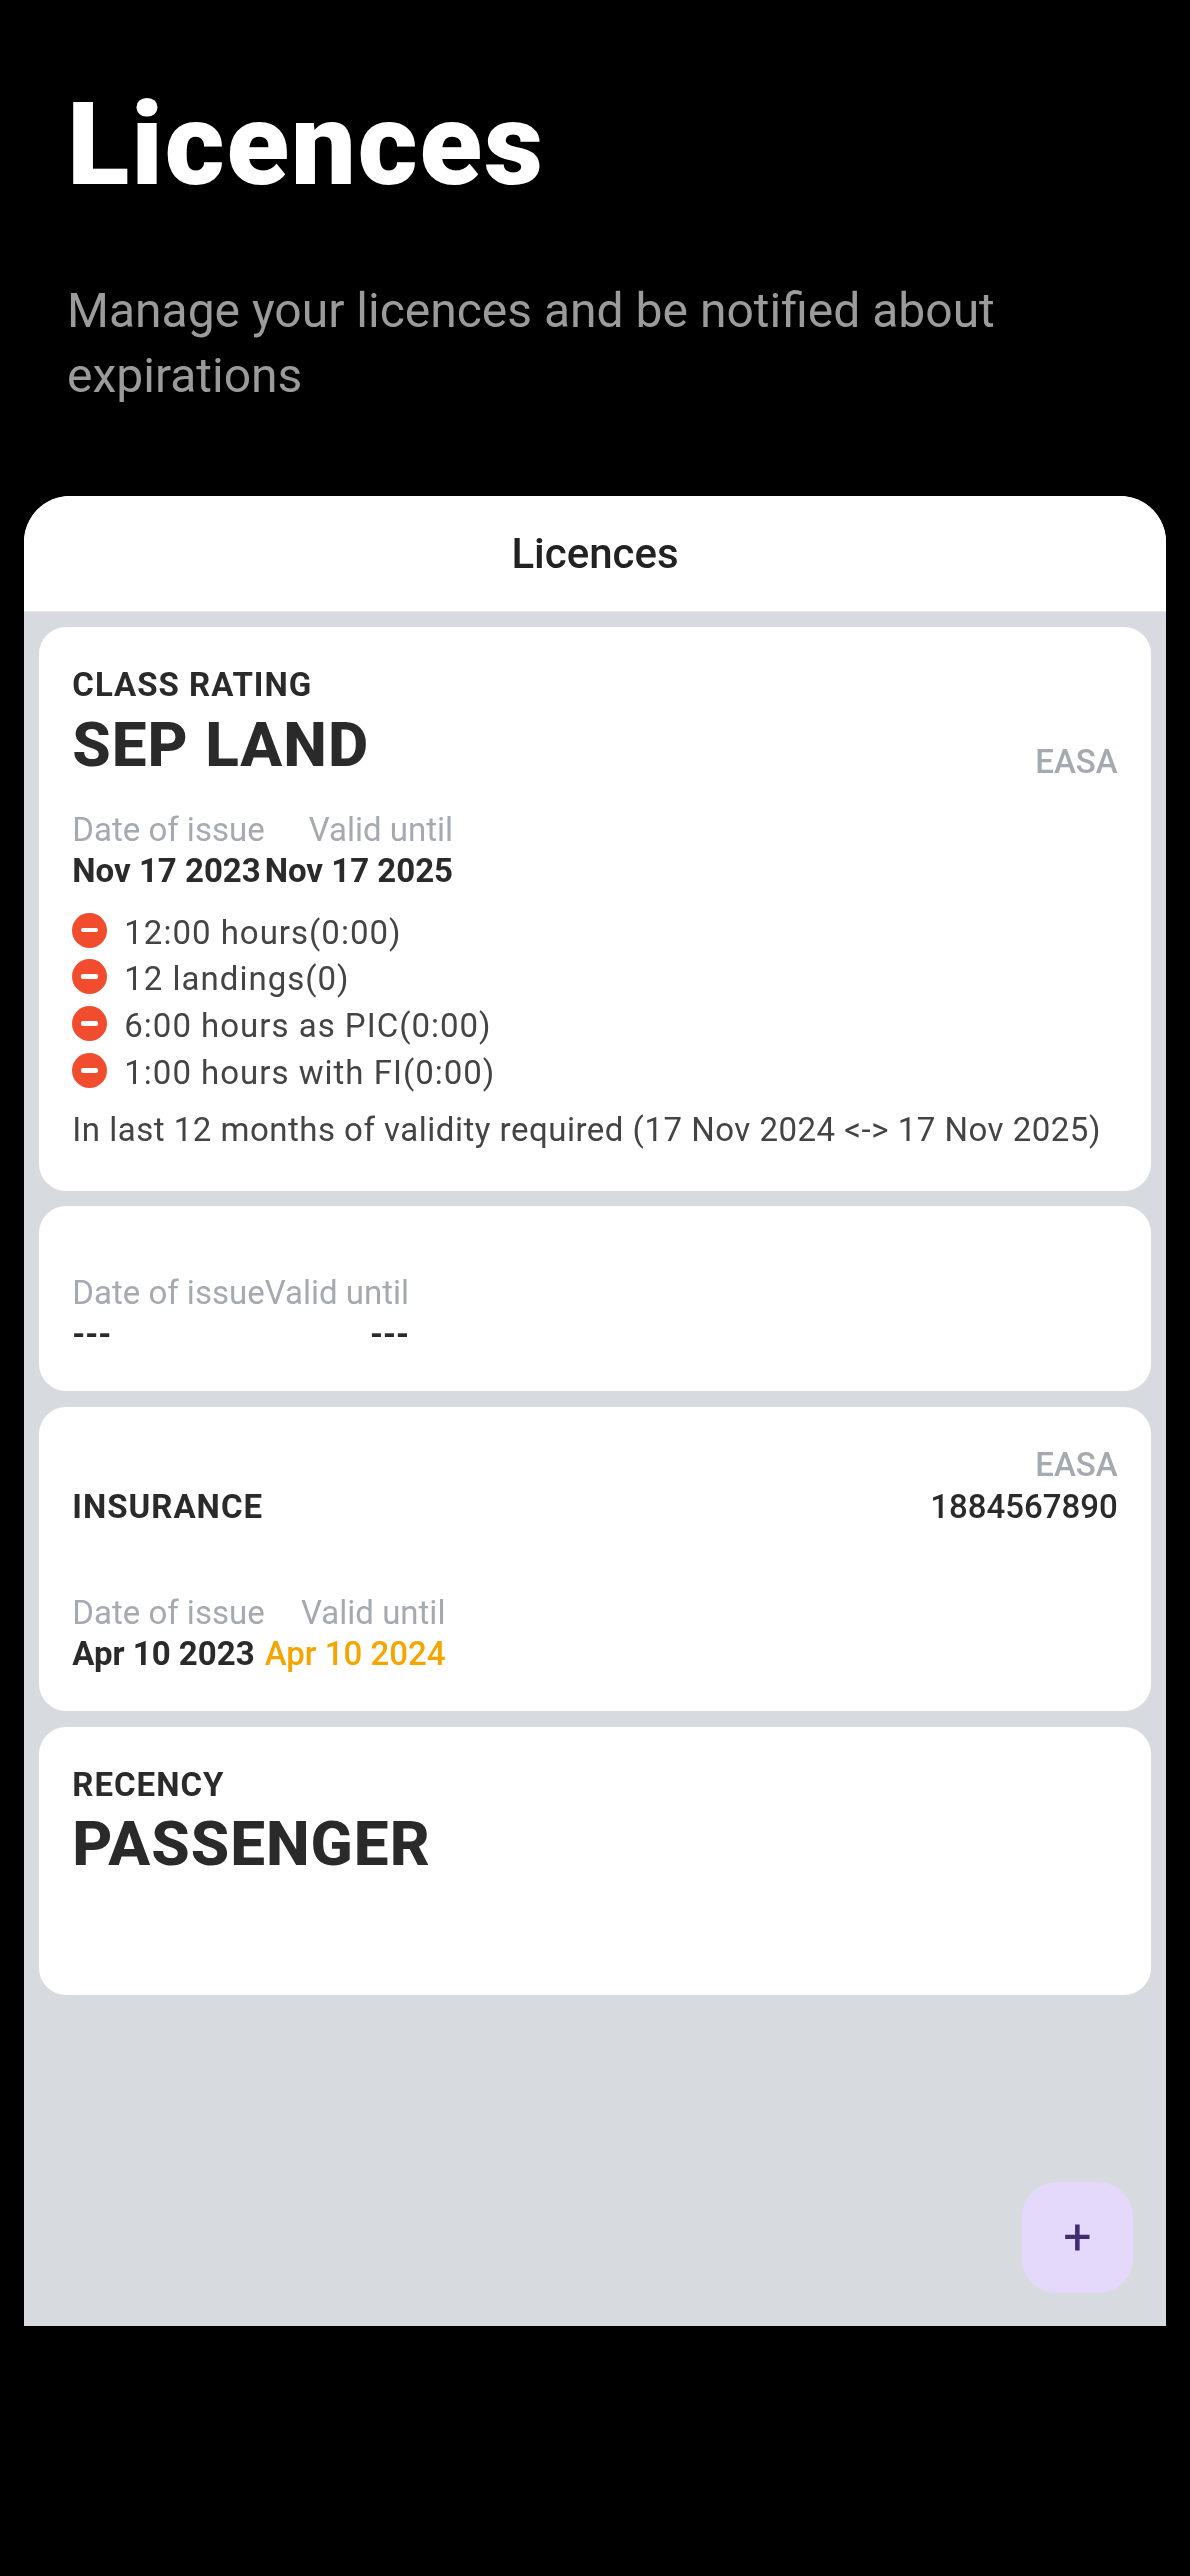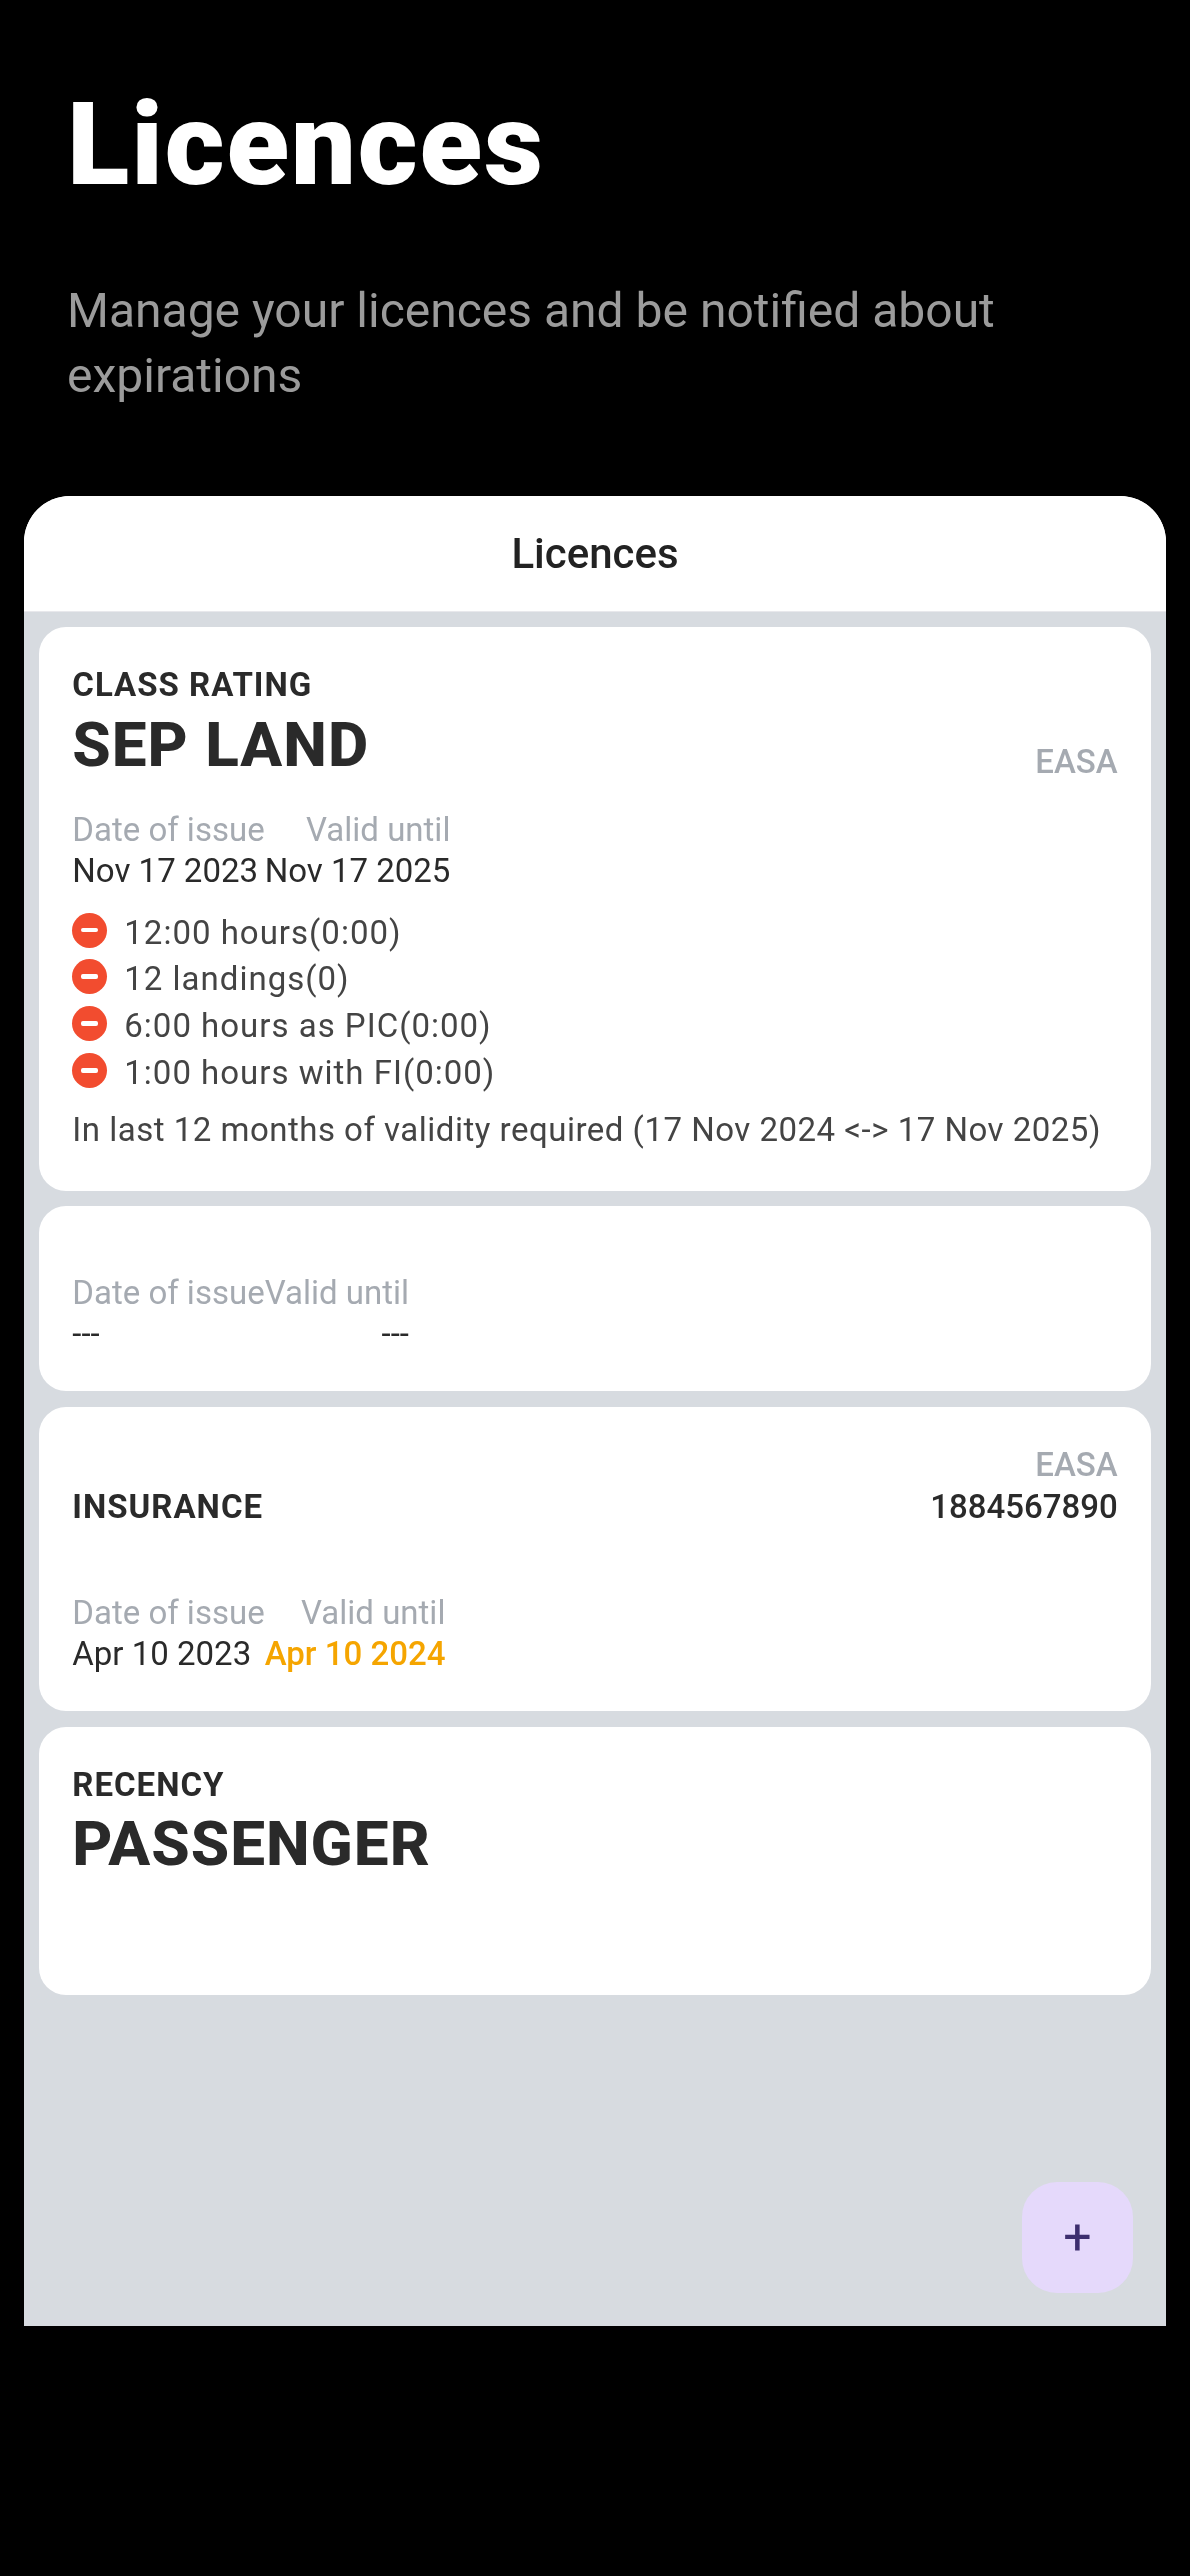--- a/index.html
+++ b/index.html
@@ -95,21 +95,21 @@
   }
   .date-col-right { text-align: right; }
   .date-label {
     font-size: 33px;
     color: #a5aab1;
     font-weight: 400;
   }
   .date-val {
     font-size: 33px;
     color: #2a2a2a;
-    font-weight: 400;
+    font-weight: 700;
     margin-top: 1.9px;
   }
   .date-val.warn { color: #f5a500; font-weight: 500; }
   .reqs {
     margin-top: 23px;
   }
   .req-row {
     display: flex;
     align-items: flex-start;
     gap: 17px;

